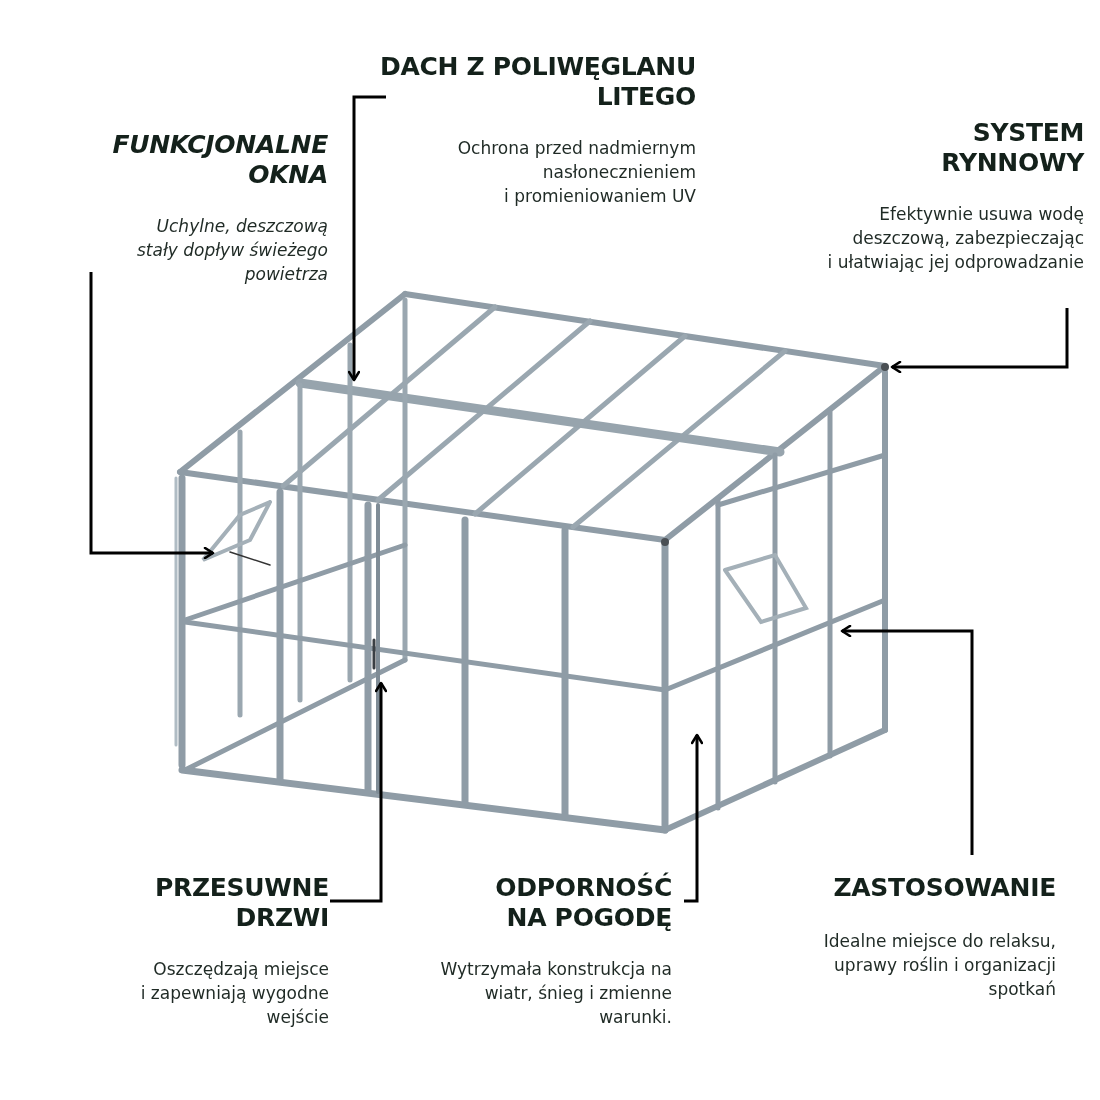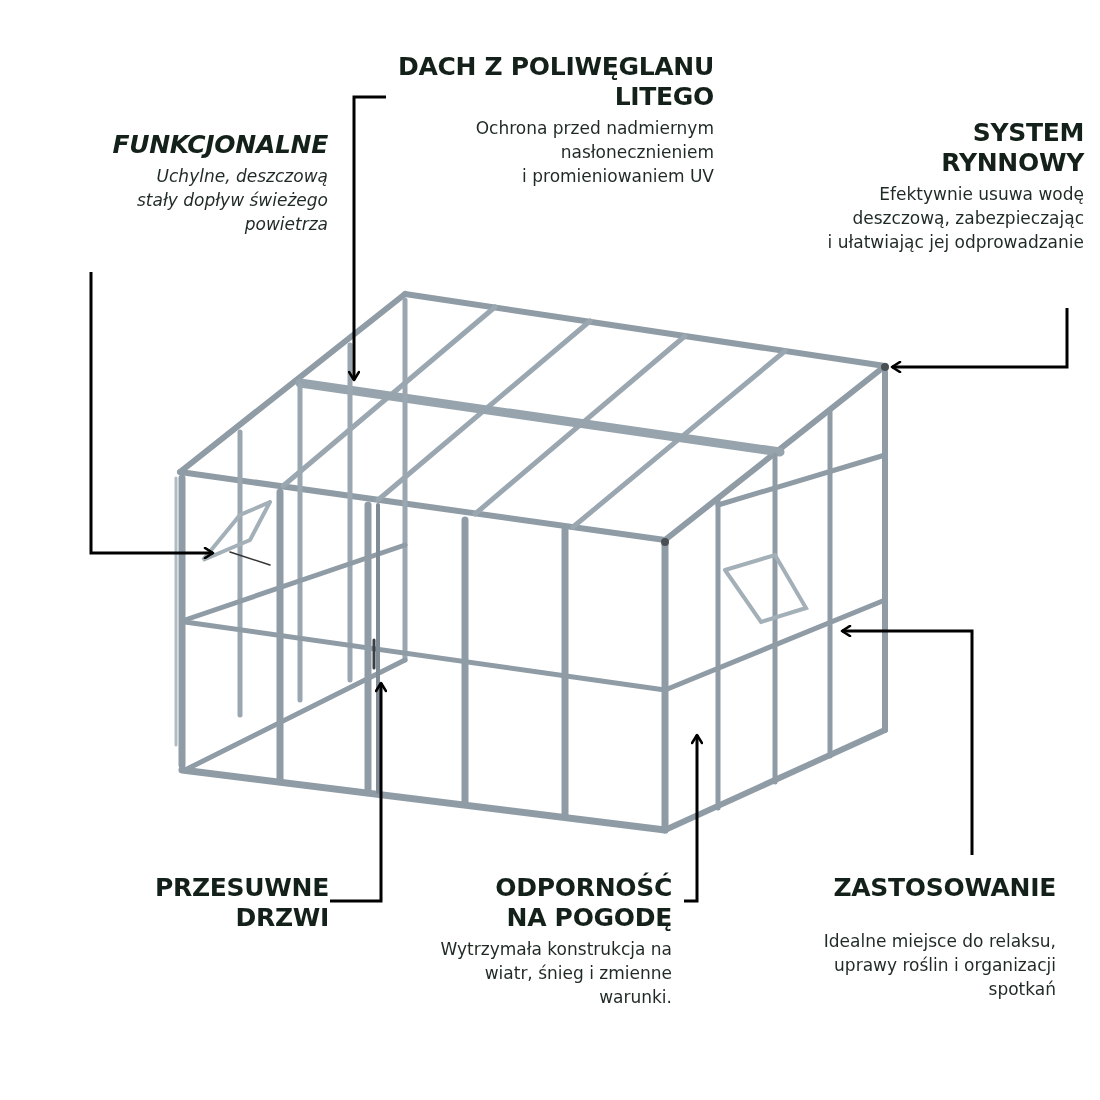--- a/index.html
+++ b/index.html
@@ -17,21 +17,21 @@
       white-space: nowrap;
     }
     .title span { display: block; }
     .desc {
       font-family: "DejaVu Sans", sans-serif;
       font-weight: 400;
       font-size: 17px;
       line-height: 24px;
       color: #1f2a25;
       white-space: nowrap;
-      margin-top: 4px;
+      margin-top: 24px;
     }
     .desc span { display: block; }
     svg.scene { position: absolute; left: 0; top: 0; }
   </style>
 </head>
 <body>
 
 <div class="canvas">
 
   <svg class="scene" width="1100" height="1100" viewBox="0 0 1100 1100">
@@ -132,35 +132,36 @@
       <polyline points="1067,308 1067,367 892,367" marker-end="url(#arrowhead)"></polyline>
 
       <polyline points="330,901 381,901 381,683" marker-end="url(#arrowhead)"></polyline>
 
       <polyline points="684,901 697,901 697,735" marker-end="url(#arrowhead)"></polyline>
 
       <polyline points="972,855 972,631 842,631" marker-end="url(#arrowhead)"></polyline>
     </g>
   </svg>
 
-  <div class="block" style="right:386px; top:52px;">
+  <div class="block" style="right:404px; top:52px;">
     <div class="title">
       <span>DACH Z POLIWĘGLANU</span>
       <span>LITEGO</span>
     </div>
     <div class="desc">
       <span>Ochrona przed nadmiernym</span>
       <span>nasłonecznieniem</span>
       <span>i promieniowaniem UV</span>
     </div>
   </div>
 
   <div class="block" style="right:772px; top:130px;font-style:italic;">
     <div class="title">
       <span>FUNKCJONALNE</span>
+      <span>OKNA</span>
     </div>
     <div class="desc">
       <span>Uchylne, deszczową</span>
       <span>stały dopływ świeżego</span>
       <span>powietrza</span>
     </div>
   </div>
 
   <div class="block" style="right:16px; top:118px;">
     <div class="title">
@@ -171,20 +172,25 @@
       <span>Efektywnie usuwa wodę</span>
       <span>deszczową, zabezpieczając</span>
       <span>i ułatwiając jej odprowadzanie</span>
     </div>
   </div>
 
   <div class="block" style="right:771px; top:873px;">
     <div class="title">
       <span>PRZESUWNE</span>
       <span>DRZWI</span>
+    </div>
+    <div class="desc">
+      <span>Oszczędzają miejsce</span>
+      <span>i zapewniają wygodne</span>
+      <span>wejście</span>
     </div>
   </div>
 
   <div class="block" style="right:428px; top:873px;">
     <div class="title">
       <span>ODPORNOŚĆ</span>
       <span>NA POGODĘ</span>
     </div>
     <div class="desc">
       <span>Wytrzymała konstrukcja na</span>

